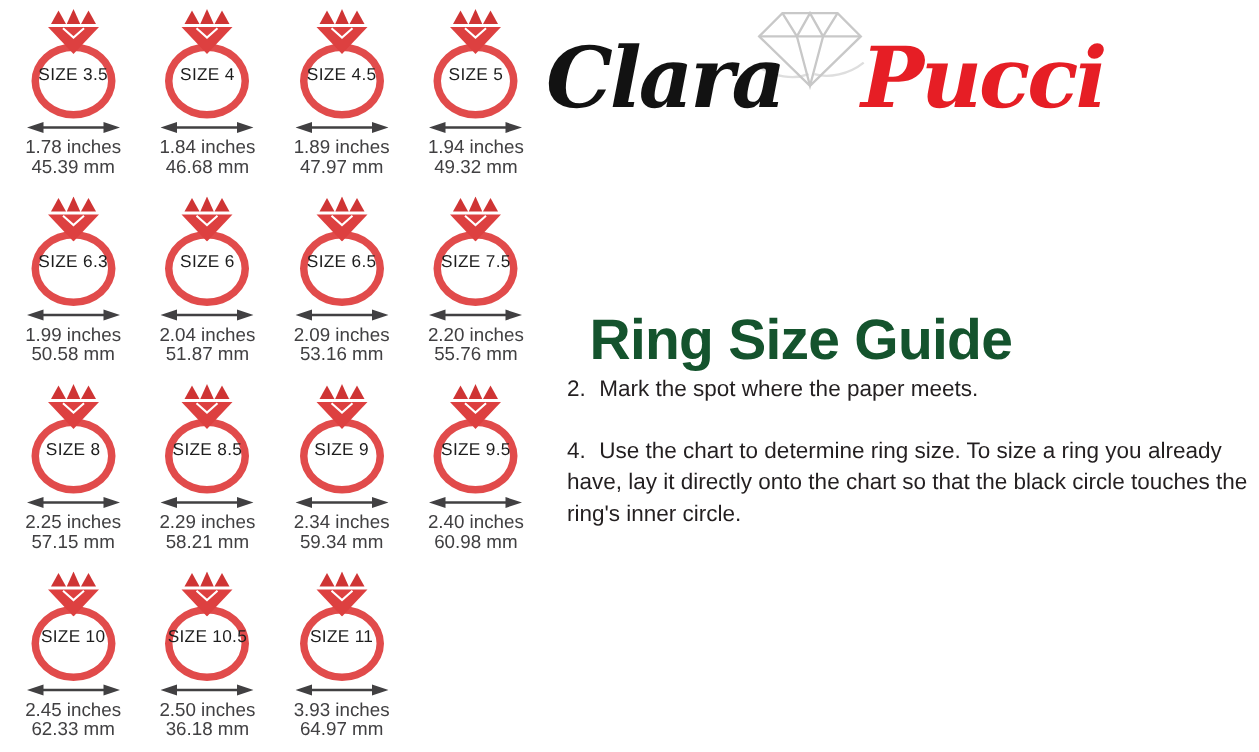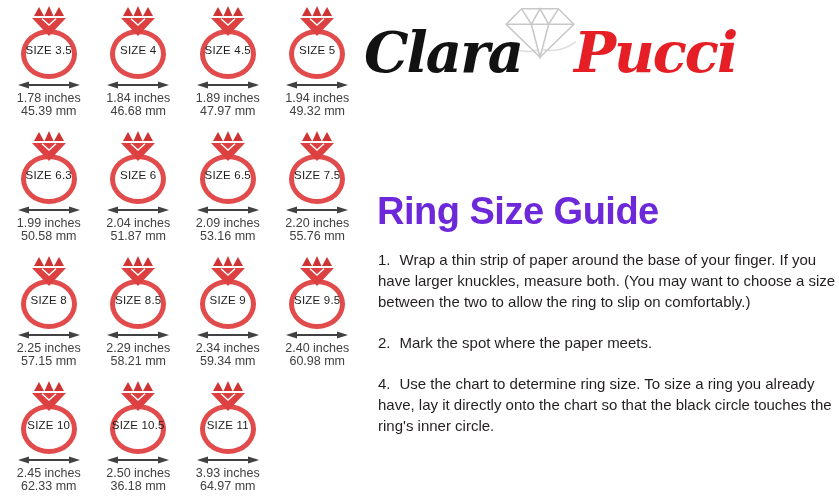--- a/index.html
+++ b/index.html
@@ -42,22 +42,22 @@
   .brand-dia .shadow{stroke:#dedede;}
   .brand-text{
     position:absolute;left:0;top:12px;white-space:nowrap;
     font-family:"DejaVu Serif",serif;font-style:italic;font-weight:bold;
     font-size:56px;line-height:80px;letter-spacing:-2px;
   }
   .clara{color:#121212;}
   .pucci{color:var(--brand-red,#e61e25);margin-left:52px;}
   
   .guide-title{
-    position:absolute;left:377px;top:190px;margin:0;
-    font-size:38px;font-weight:bold;letter-spacing:-0.5px;color:#6d28d9;
+    position:absolute;left:377px;top:190px;margin:16px;
+    font-size:38px;font-weight:bold;letter-spacing:-0.5px;color:#14532d;
   }
   .steps{position:absolute;left:378px;top:249px;width:462px;}
   .step{margin:0 0 20px 0;font-size:15px;line-height:21px;color:#231f20;}
   .step-num{margin-right:9px;}
 </style>
 </head>
 <body>
 
 <div class="screen">
 
@@ -356,21 +356,20 @@
       <polygon points="10,22 26,6 64,6 80,22 45,56"></polygon>
       <path d="M10,22 L80,22"></path>
       <path d="M26,6 L36,22 L45,6 L54,22 L64,6"></path>
       <path d="M36,22 L45,56 L54,22"></path>
     </svg>
     <div class="brand-text"><span class="clara">Clara</span><span class="pucci">Pucci</span></div>
   </div>
 
   <h1 class="guide-title">Ring Size Guide</h1>
   <div class="steps">
-  <p class="step"><span class="step-num">1.</span><span class="step-text">Wrap a thin strip of paper around the base of your finger. If you have larger knuckles, measure both. (You may want to choose a size between the two to allow the ring to slip on comfortably.)</span></p>
 
   <p class="step"><span class="step-num">2.</span><span class="step-text">Mark the spot where the paper meets.</span></p>
 
 
   <p class="step"><span class="step-num">4.</span><span class="step-text">Use the chart to determine ring size. To size a ring you already have, lay it directly onto the chart so that the black circle touches the ring's inner circle.</span></p>
 </div>
 
 </div>
 
 </body></html>

